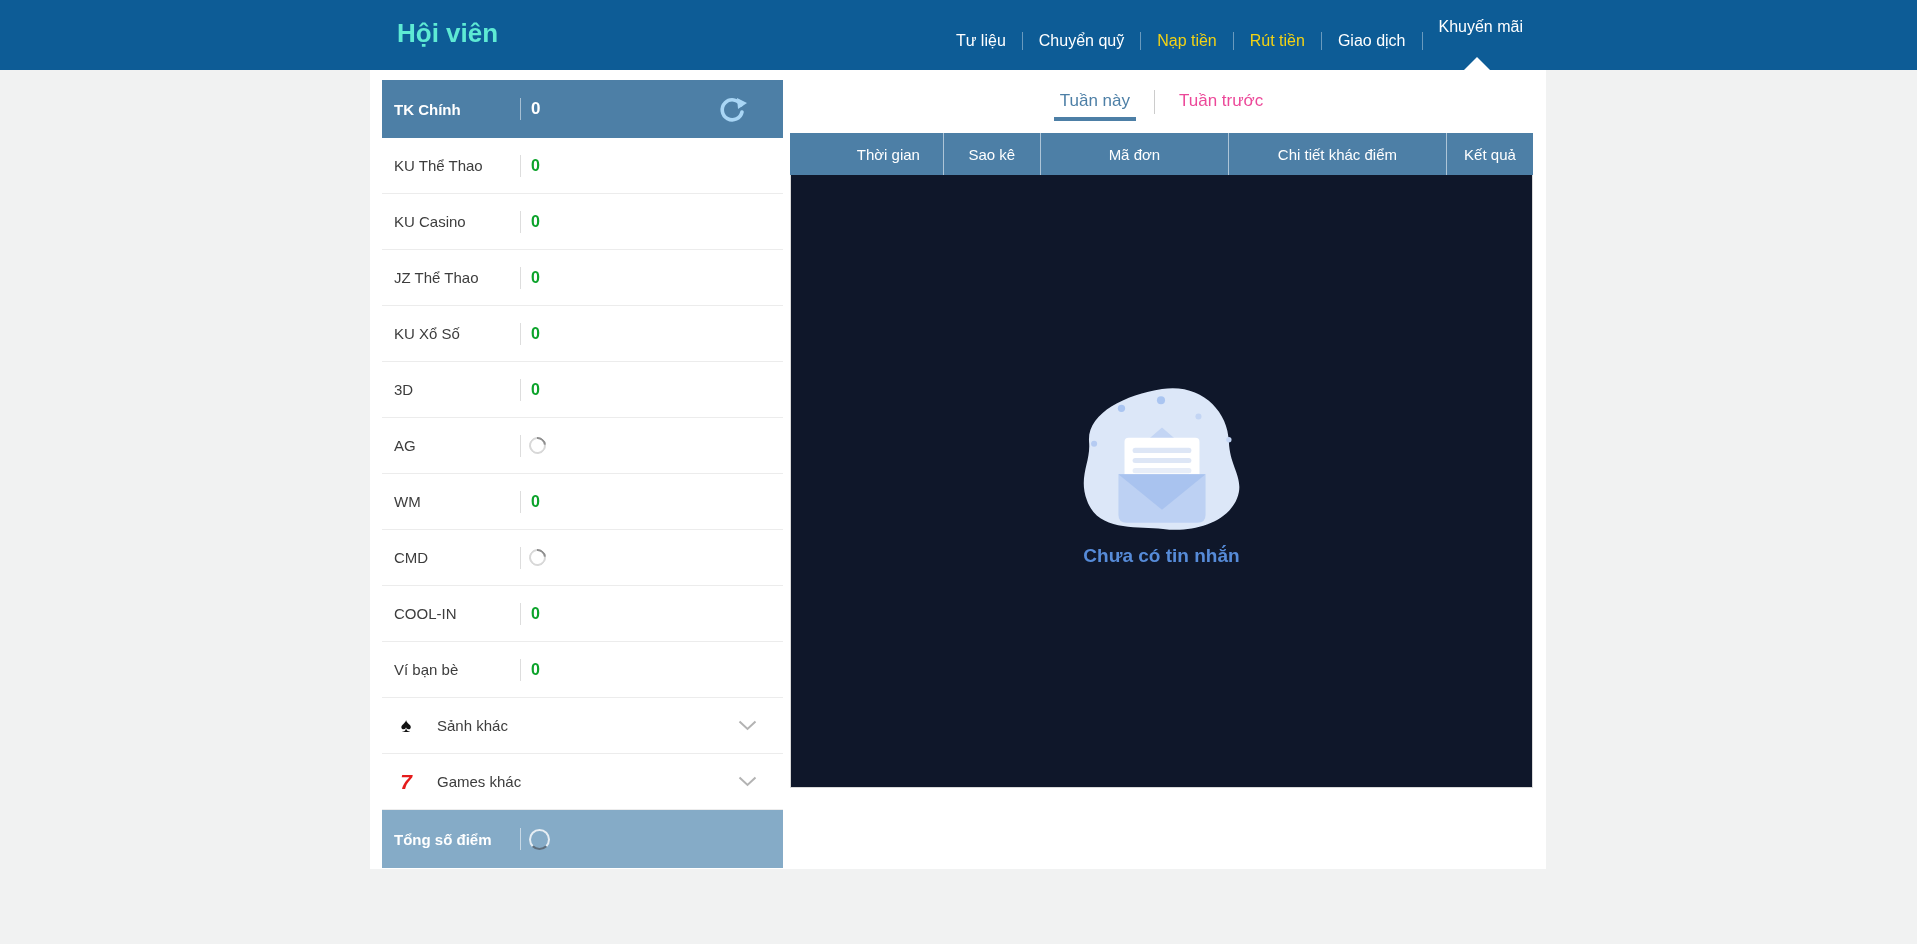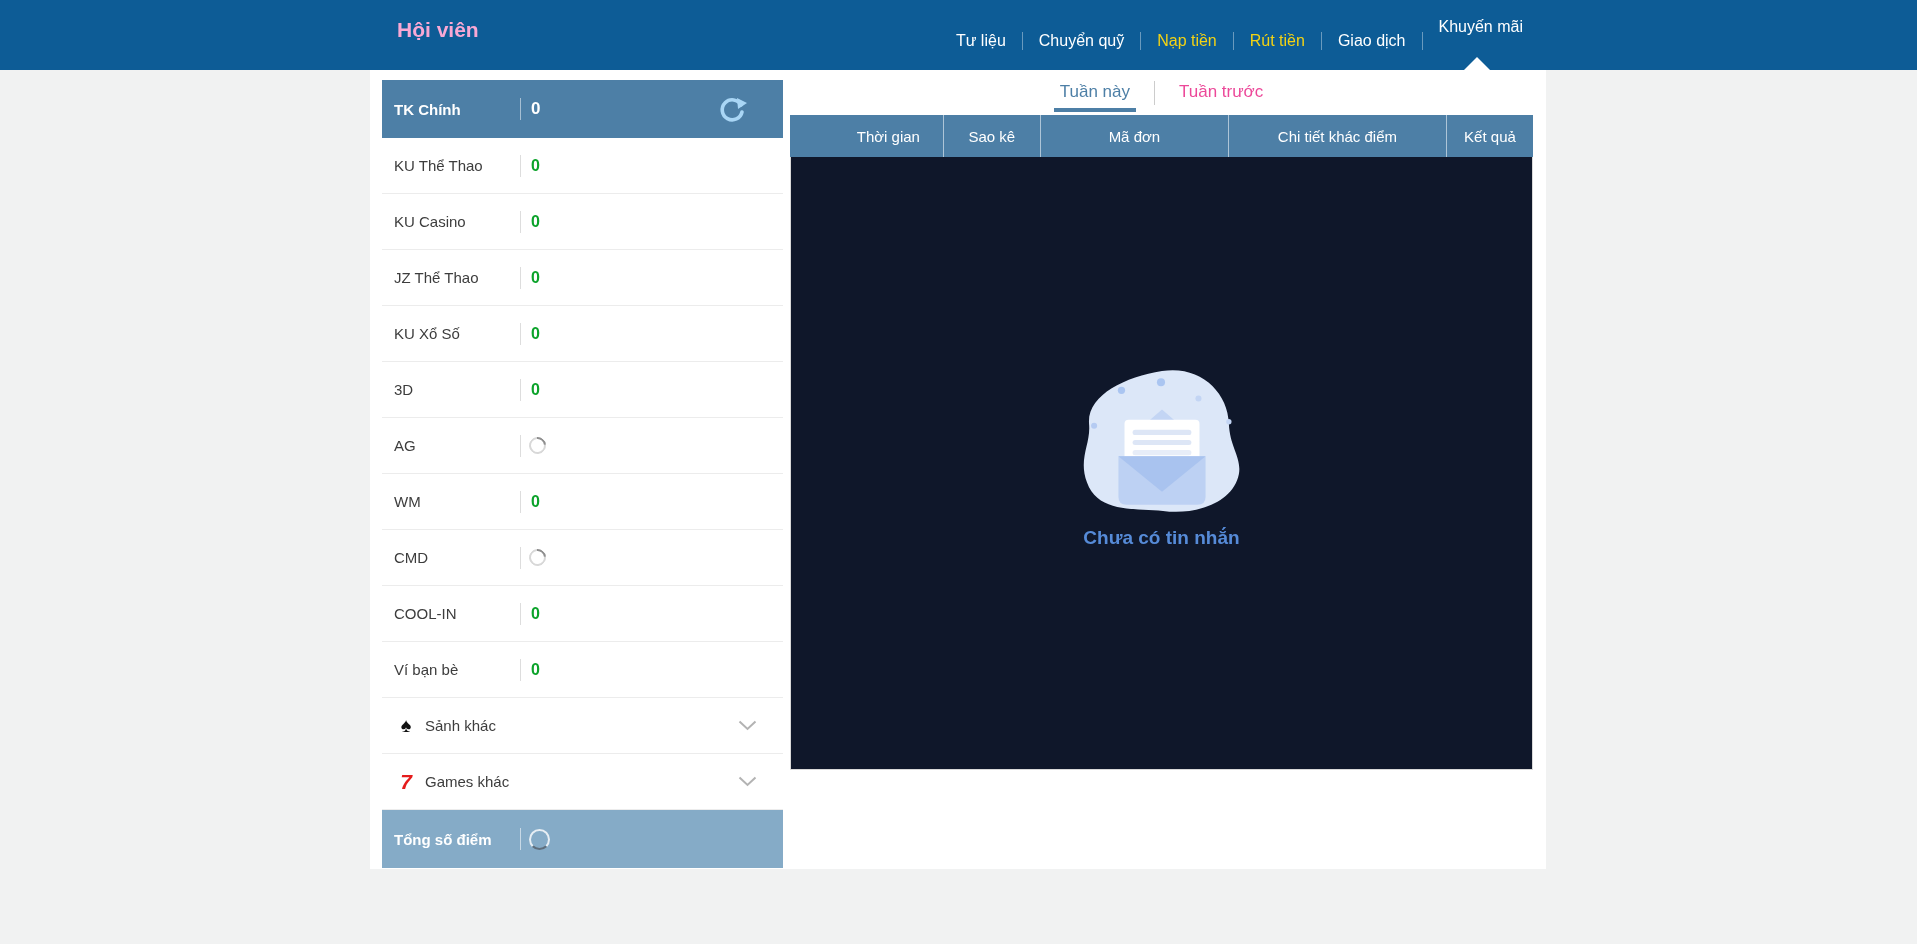--- a/index.html
+++ b/index.html
@@ -14,21 +14,21 @@
   *{box-sizing:border-box;}
   html,body{margin:0;padding:0;}
   body{
     width:1917px;height:944px;position:relative;overflow:hidden;
     background:var(--page-bg);
     font-family:"Liberation Sans", sans-serif;
   }
 
   
   .top-header{position:absolute;top:0;left:0;width:100%;height:70px;background:var(--header-bg);}
-  .page-title{position:absolute;left:397px;top:18px;margin:0;font-size:21px;font-weight:bold;color:#f9a8d4;}
+  .page-title{position:absolute;left:397px;top:18px;margin:0;font-size:26px;font-weight:bold;color:#5eead4;}
   .top-nav{position:absolute;right:378px;top:32px;display:flex;align-items:center;list-style:none;margin:0;padding:0;}
   .nav-item{color:#fff;font-size:16px;height:18px;line-height:18px;padding:0 16px;cursor:pointer;white-space:nowrap;}
   .nav-item:not(:last-child){border-right:1px solid rgba(255,255,255,.38);}
   .nav-item.state-highlight{color:var(--yellow);}
   .nav-item.state-active{transform:translateY(-14px);}
   .nav-indicator{position:absolute;right:427px;bottom:0;width:0;height:0;
     border-left:13px solid transparent;border-right:13px solid transparent;border-bottom:13px solid #fff;}
 
   
   .main-panel{position:absolute;left:370px;top:70px;width:1176px;height:799px;background:#fff;}
@@ -46,31 +46,31 @@
 
   .balance-row{height:56px;display:flex;align-items:center;background:#fff;border-bottom:1px solid #ececec;}
   .spinner{display:none;width:17px;height:17px;margin-left:8px;border-radius:50%;
     border:2.5px solid #d8d8d8;border-top-color:#8f8f8f;transform:rotate(40deg);flex:none;}
   .balance-row.loading .spinner{display:inline-block;}
 
   .expander-row{height:56px;display:flex;align-items:center;background:#fff;border-bottom:1px solid #ececec;cursor:pointer;}
   .exp-icon{margin-left:13px;width:22px;text-align:center;flex:none;}
   .spade-glyph{font-size:20px;color:#111;font-style:normal;}
   .seven-glyph{font-size:21px;font-weight:bold;font-style:italic;color:#e51c1c;}
-  .expander-row .exp-label{margin-left:8px;font-size:15px;color:#3d3d3d;}
+  .expander-row .exp-label{margin-left:20px;font-size:15px;color:#3d3d3d;}
   .chevron{margin-left:auto;margin-right:26px;}
 
   .total-row{height:58px;background:var(--steel-light);display:flex;align-items:center;color:#fff;}
   .total-row .row-label{color:#fff;font-weight:bold;}
   .total-row .v-divider{background:rgba(255,255,255,.55);}
   .total-row .spinner{display:inline-block;width:21px;height:21px;border-color:rgba(255,255,255,.8);border-bottom-color:#5f6e7c;border-top-color:rgba(255,255,255,.8);transform:rotate(0deg);}
 
   
   .content{position:absolute;left:420px;top:0;width:743px;}
-  .tabs{height:45px;display:flex;align-items:center;justify-content:center;padding-top:8px;}
+  .tabs{height:63px;display:flex;align-items:center;justify-content:center;padding-top:8px;}
   .tab{position:relative;font-size:17px;color:#ec4899;padding:6px 2px 16px;cursor:pointer;}
   .tab.active{color:var(--steel);}
   .tab.active::after{content:"";position:absolute;left:-4px;right:-4px;bottom:6px;height:4px;background:var(--steel);}
   .tab-divider{width:1px;height:24px;background:#ccc;margin:0 22px 8px;}
 
   .table-header{display:flex;height:42px;background:var(--steel);padding-left:44px;}
   .th{display:flex;align-items:center;justify-content:center;color:#fff;font-size:15px;}
   .th:not(:last-child){border-right:1px solid rgba(255,255,255,.55);}
   .th:nth-child(1){width:15.7%;}
   .th:nth-child(2){width:13.9%;}

